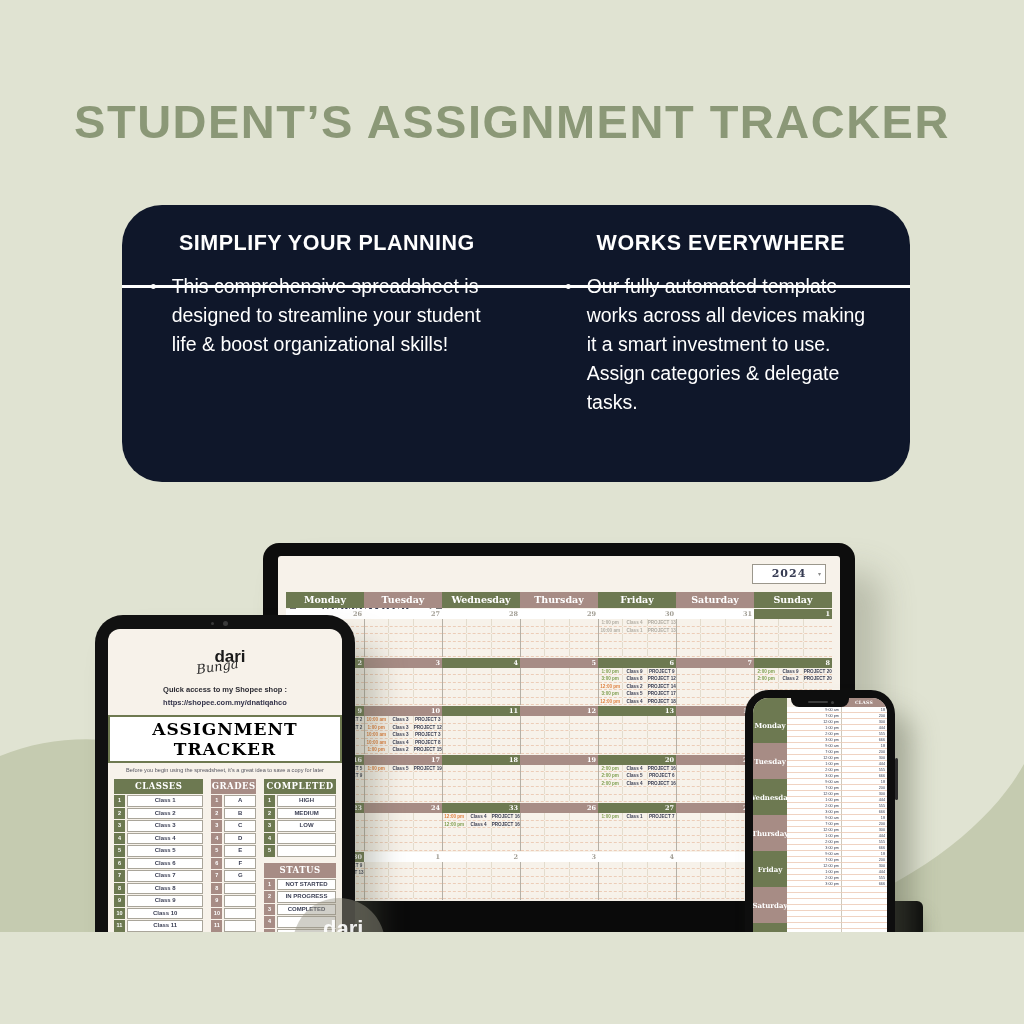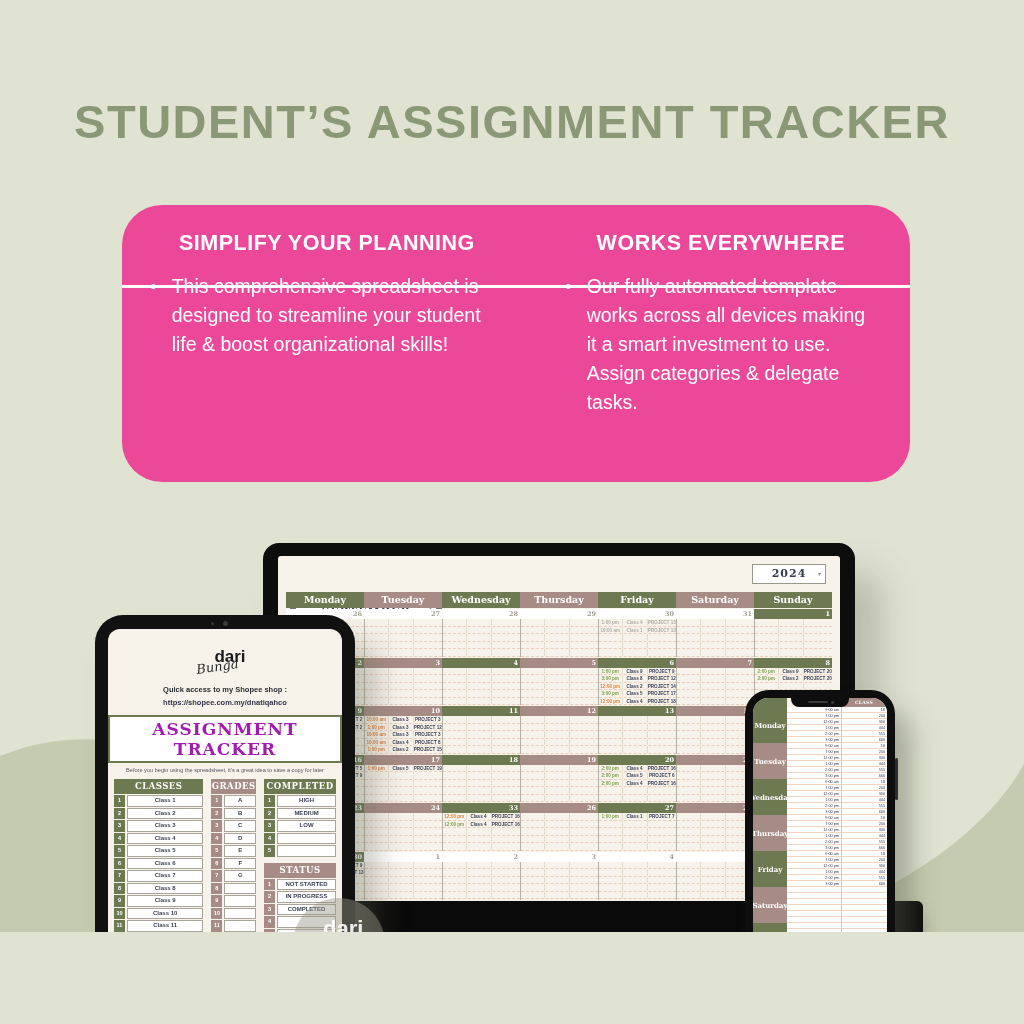--- a/index.html
+++ b/index.html
@@ -2,21 +2,21 @@
 <html><head>
 <meta charset="utf-8">
 <style>
   html,body{margin:0;padding:0;background:#e0e3d2;}
   .stage{position:relative;width:1024px;height:932px;overflow:hidden;background:#e0e3d2;font-family:"Liberation Sans",sans-serif;}
   .blob{position:absolute;left:0;top:0;z-index:0;}
   
   .title{position:absolute;top:94px;left:0;width:100%;margin:0;text-align:center;z-index:1;
     font:800 47px "Liberation Sans",sans-serif;letter-spacing:1.5px;color:#8b9877;}
   
-  .card{position:absolute;left:122px;top:205px;width:788px;height:277px;background:#ec4899;border-radius:40px;z-index:1;color:#fff;}
+  .card{position:absolute;left:122px;top:205px;width:788px;height:277px;background:#0f172a;border-radius:40px;z-index:1;color:#fff;}
   .card-heads{display:grid;grid-template-columns:52% 48%;padding-top:26px;}
   .card-head{text-align:center;font:700 21.5px "Liberation Sans",sans-serif;letter-spacing:.5px;}
   .card-divider{position:absolute;left:0;top:80px;width:100%;height:3px;background:#fff;}
   .card-cols{display:grid;grid-template-columns:1fr 1fr;padding:16px 40px 0 28px;column-gap:26px;}
   .bullet{display:flex;gap:15px;font:400 19.5px "Liberation Sans",sans-serif;line-height:29px;}
   .bullet.right{padding-left:42px;}
   .bullet .dot{font-size:19px;line-height:29px;}
   .bullet p{margin:0;}
   
   .laptop{position:absolute;left:263px;top:543px;width:592px;height:367px;background:#0d0d0d;border-radius:16px 16px 4px 4px;z-index:2;box-shadow:26px 30px 34px rgba(95,100,80,.30);}
@@ -48,21 +48,21 @@
   .tablet{position:absolute;left:95px;top:615px;width:260px;height:350px;background:#111;border-radius:28px;z-index:4;box-shadow:22px 26px 30px rgba(95,100,80,.35);}
   .cam{position:absolute;top:6px;left:50%;width:5px;height:5px;margin-left:-2px;border-radius:50%;background:#3a3a3a;}
   .cam2{position:absolute;top:7px;left:50%;width:3px;height:3px;margin-left:-14px;border-radius:50%;background:#3a3a3a;}
   .tab-screen{position:absolute;left:13px;top:14px;right:13px;bottom:14px;background:#f7f2ea;border-radius:12px;overflow:hidden;}
   .logo{position:relative;height:46px;margin-top:8px;}
   .logo-main{position:absolute;left:50%;top:10px;transform:translateX(-34%);font:800 17px "Liberation Sans",sans-serif;color:#191919;}
   .logo-script{position:absolute;left:50%;top:22px;transform:translateX(-68%) rotate(-8deg);font:italic 400 13px "DejaVu Serif",serif;color:#2a2a2a;}
   .shopee{margin:2px 0 0;text-align:center;font:700 7.5px "Liberation Sans",sans-serif;color:#2b2b33;}
   .shopee-link{display:block;margin:4px 0 0;text-align:center;font:700 7.5px "Liberation Sans",sans-serif;color:#33334a;}
   .tab-title{margin:8px 0 0;border:2px solid #6e7950;background:#fff;text-align:center;
-    font:900 17px "DejaVu Serif",serif;letter-spacing:1px;color:#a21caf;padding:2px 0;}
+    font:900 17px "DejaVu Serif",serif;letter-spacing:1px;color:#000000;padding:2px 0;}
   .tab-sub{margin:4px 4px 0;text-align:center;font:400 5.6px "Liberation Sans",sans-serif;color:#55555f;}
   .tables{display:flex;gap:8px;padding:6px 6px 0;}
   .thead{height:15px;text-align:center;font:700 8.5px "DejaVu Serif",serif;color:#fff;line-height:15px;letter-spacing:.5px;}
   .trow{display:flex;height:11.5px;margin-top:1px;}
   .tnum{width:11px;font:700 5.5px "Liberation Sans",sans-serif;color:#fff;text-align:center;line-height:11.5px;}
   .tval{flex:1;margin-left:2px;background:#fff;border:1px solid #a9a59a;box-sizing:border-box;
     font:700 6px "Liberation Sans",sans-serif;color:#3b3f54;text-align:center;line-height:9.5px;}
   .t-classes{width:92px;} .t-grades{width:46px;} .t-right{width:74px;}
   .gap6{height:6px;} .gap3{height:3px;}
   

